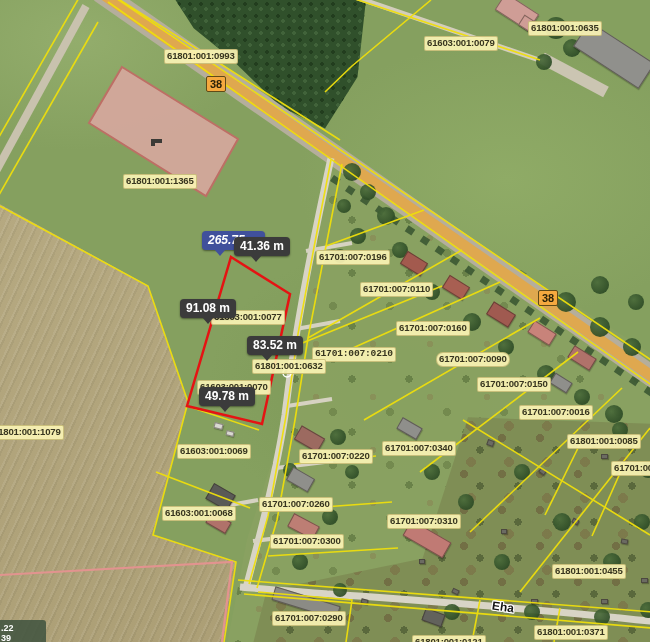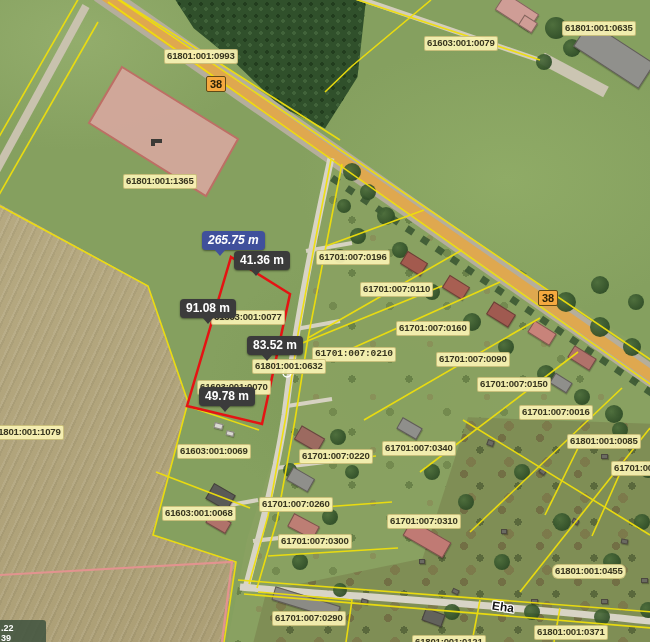--- a/index.html
+++ b/index.html
@@ -210,55 +210,55 @@
     <path d="M0,575 L232,562 L222,642" stroke="#e2938f" stroke-width="2.2" fill="none"></path>
     <polygon points="122,67 238,139 206,196 89,123" fill="rgba(217,167,160,.88)" stroke="#bd6f65" stroke-width="2"></polygon>
     <path d="M151,139 h11 v4 h-7 v3 h-4 z" fill="#3c3a36"></path>
     <polygon points="231,257 290,294 262,424 187,406" fill="none" stroke="#e51313" stroke-width="2.5"></polygon>
     <circle cx="287" cy="373" r="4" fill="none" stroke="#ffffff" stroke-width="1.5"></circle>
   </svg>
 
   <div class="layer" id="labels">
       <div class="plabel" style="left: 164px; top: 49px;">61801:001:0993</div>
       <div class="plabel" style="left: 424px; top: 36px;">61603:001:0079</div>
-      <div class="plabel" style="left: 562px; top: 21px;">61801:001:0635</div>
+      <div class="plabel" style="left: 528px; top: 21px;">61801:001:0635</div>
       <div class="plabel" style="left: 123px; top: 174px;">61801:001:1365</div>
       <div class="plabel" style="left: 316px; top: 250px;">61701:007:0196</div>
       <div class="plabel" style="left: 360px; top: 282px;">61701:007:0110</div>
       <div class="plabel" style="left: 396px; top: 321px;">61701:007:0160</div>
       <div class="plabel" style="left: 312px; top: 347px; font-family: Liberation Mono, monospace;">61701:007:0210</div>
-      <div class="plabel" style="left: 436px; top: 352px;">61701:007:0090</div>
+      <div class="plabel" style="left: 436px; top: 352px; border-radius: 7px;">61701:007:0090</div>
       <div class="plabel" style="left: 477px; top: 377px;">61701:007:0150</div>
       <div class="plabel" style="left: 519px; top: 405px;">61701:007:0016</div>
       <div class="plabel" style="left: 567px; top: 434px;">61801:001:0085</div>
       <div class="plabel" style="left: 611px; top: 461px;">61701:00</div>
       <div class="plabel" style="left: -10px; top: 425px;">61801:001:1079</div>
       <div class="plabel" style="left: 211px; top: 310px;">61603:001:0077</div>
       <div class="plabel" style="left: 252px; top: 359px;">61801:001:0632</div>
       <div class="plabel" style="left: 197px; top: 380px;">61603:001:0070</div>
       <div class="plabel" style="left: 177px; top: 444px;">61603:001:0069</div>
       <div class="plabel" style="left: 162px; top: 506px;">61603:001:0068</div>
       <div class="plabel" style="left: 299px; top: 449px;">61701:007:0220</div>
       <div class="plabel" style="left: 382px; top: 441px;">61701:007:0340</div>
       <div class="plabel" style="left: 259px; top: 497px;">61701:007:0260</div>
       <div class="plabel" style="left: 387px; top: 514px;">61701:007:0310</div>
-      <div class="plabel" style="left: 278px; top: 534px;">61701:007:0300</div>
+      <div class="plabel" style="left: 270px; top: 534px;">61701:007:0300</div>
       <div class="plabel" style="left: 272px; top: 611px;">61701:007:0290</div>
-      <div class="plabel" style="left: 552px; top: 564px; border-radius: 6px;">61801:001:0455</div>
+      <div class="plabel" style="left: 552px; top: 564px;">61801:001:0455</div>
       <div class="plabel" style="left: 534px; top: 625px;">61801:001:0371</div>
       <div class="plabel" style="left: 412px; top: 635px;">61801:001:0121</div>
       <div class="badge" style="left: 206px; top: 76px;">38</div>
       <div class="badge" style="left: 538px; top: 290px;">38</div>
     </div>
 
   <div class="eha">Eha</div>
 
   <div class="layer" id="measures">
       <div class="mlabel total" style="left: 202px; top: 231px; font-style: italic;">265.75 m<i class="ptr" style="left: 12px;"></i></div>
-      <div class="mlabel" style="left: 234px; top: 251px;">41.36 m<i class="ptr" style="left: 16px;"></i></div>
+      <div class="mlabel" style="left: 234px; top: 237px;">41.36 m<i class="ptr" style="left: 16px;"></i></div>
       <div class="mlabel" style="left: 180px; top: 299px;">91.08 m<i class="ptr" style="left: 22px;"></i></div>
       <div class="mlabel" style="left: 247px; top: 336px;">83.52 m<i class="ptr" style="left: 14px;"></i></div>
       <div class="mlabel" style="left: 199px; top: 387px;">49.78 m<i class="ptr" style="left: 20px;"></i></div>
     </div>
 
   <div class="coords">
     <div>.22</div>
     <div>39</div>
   </div>
 </div>

